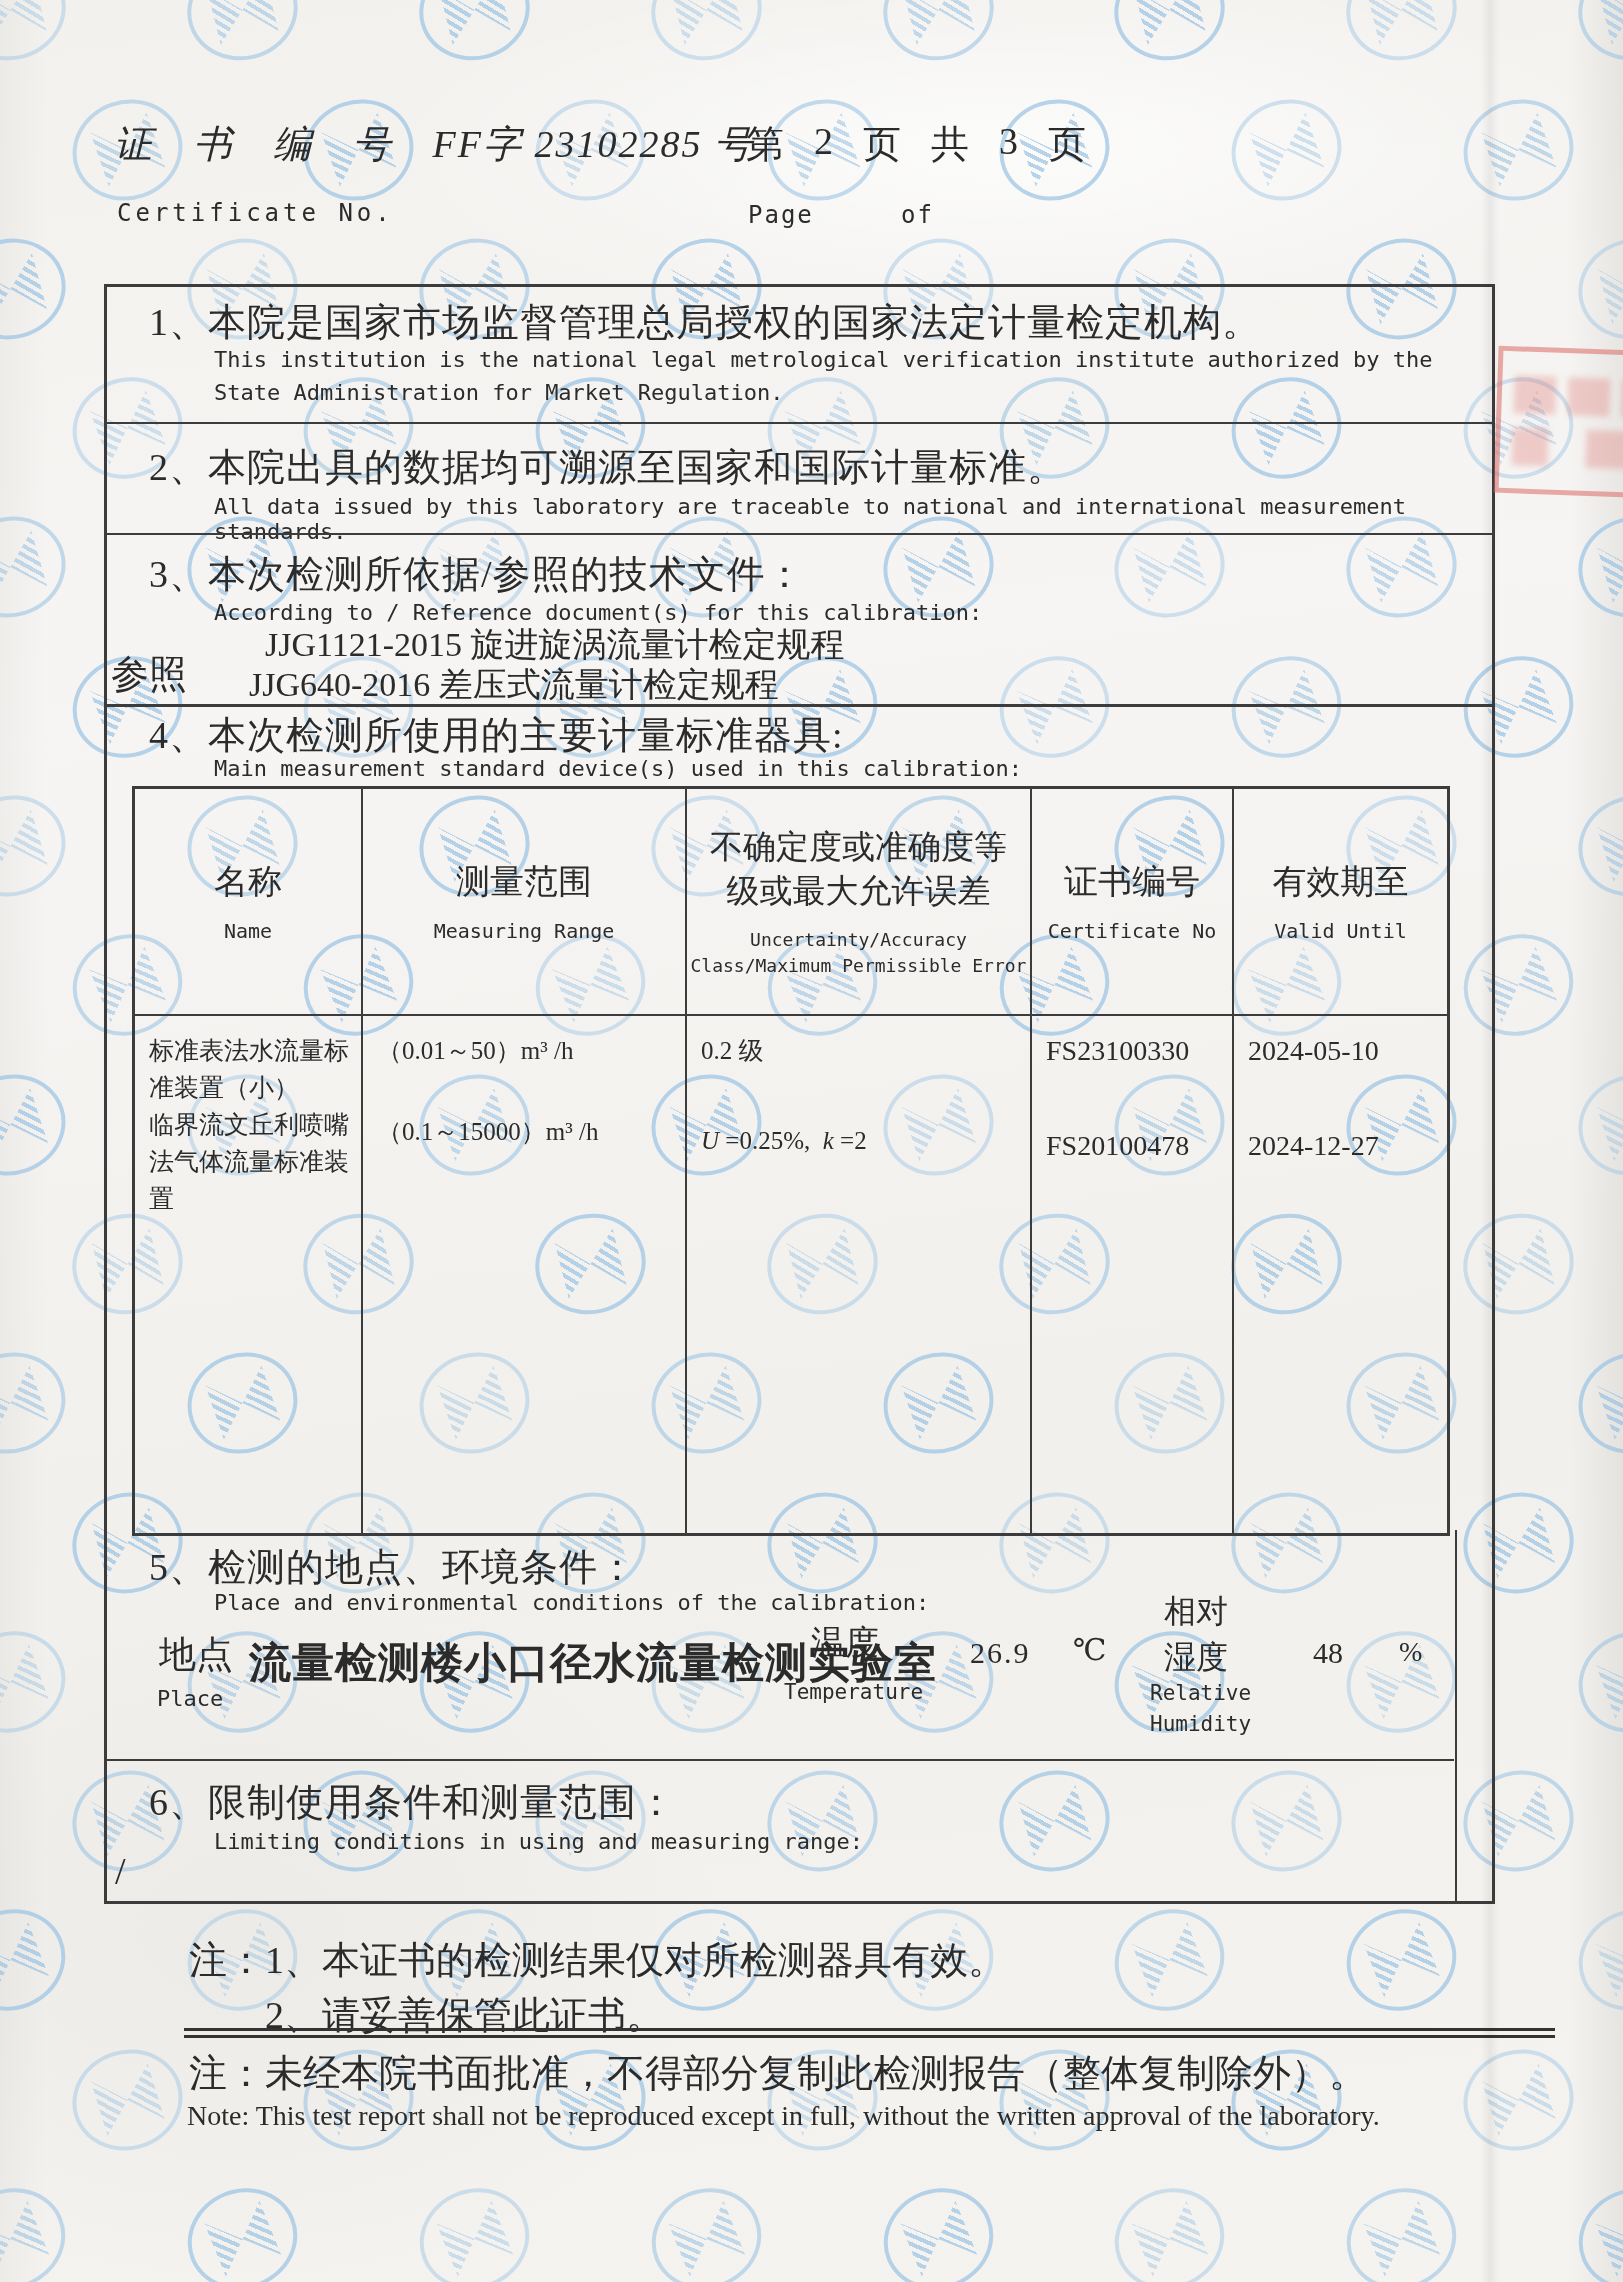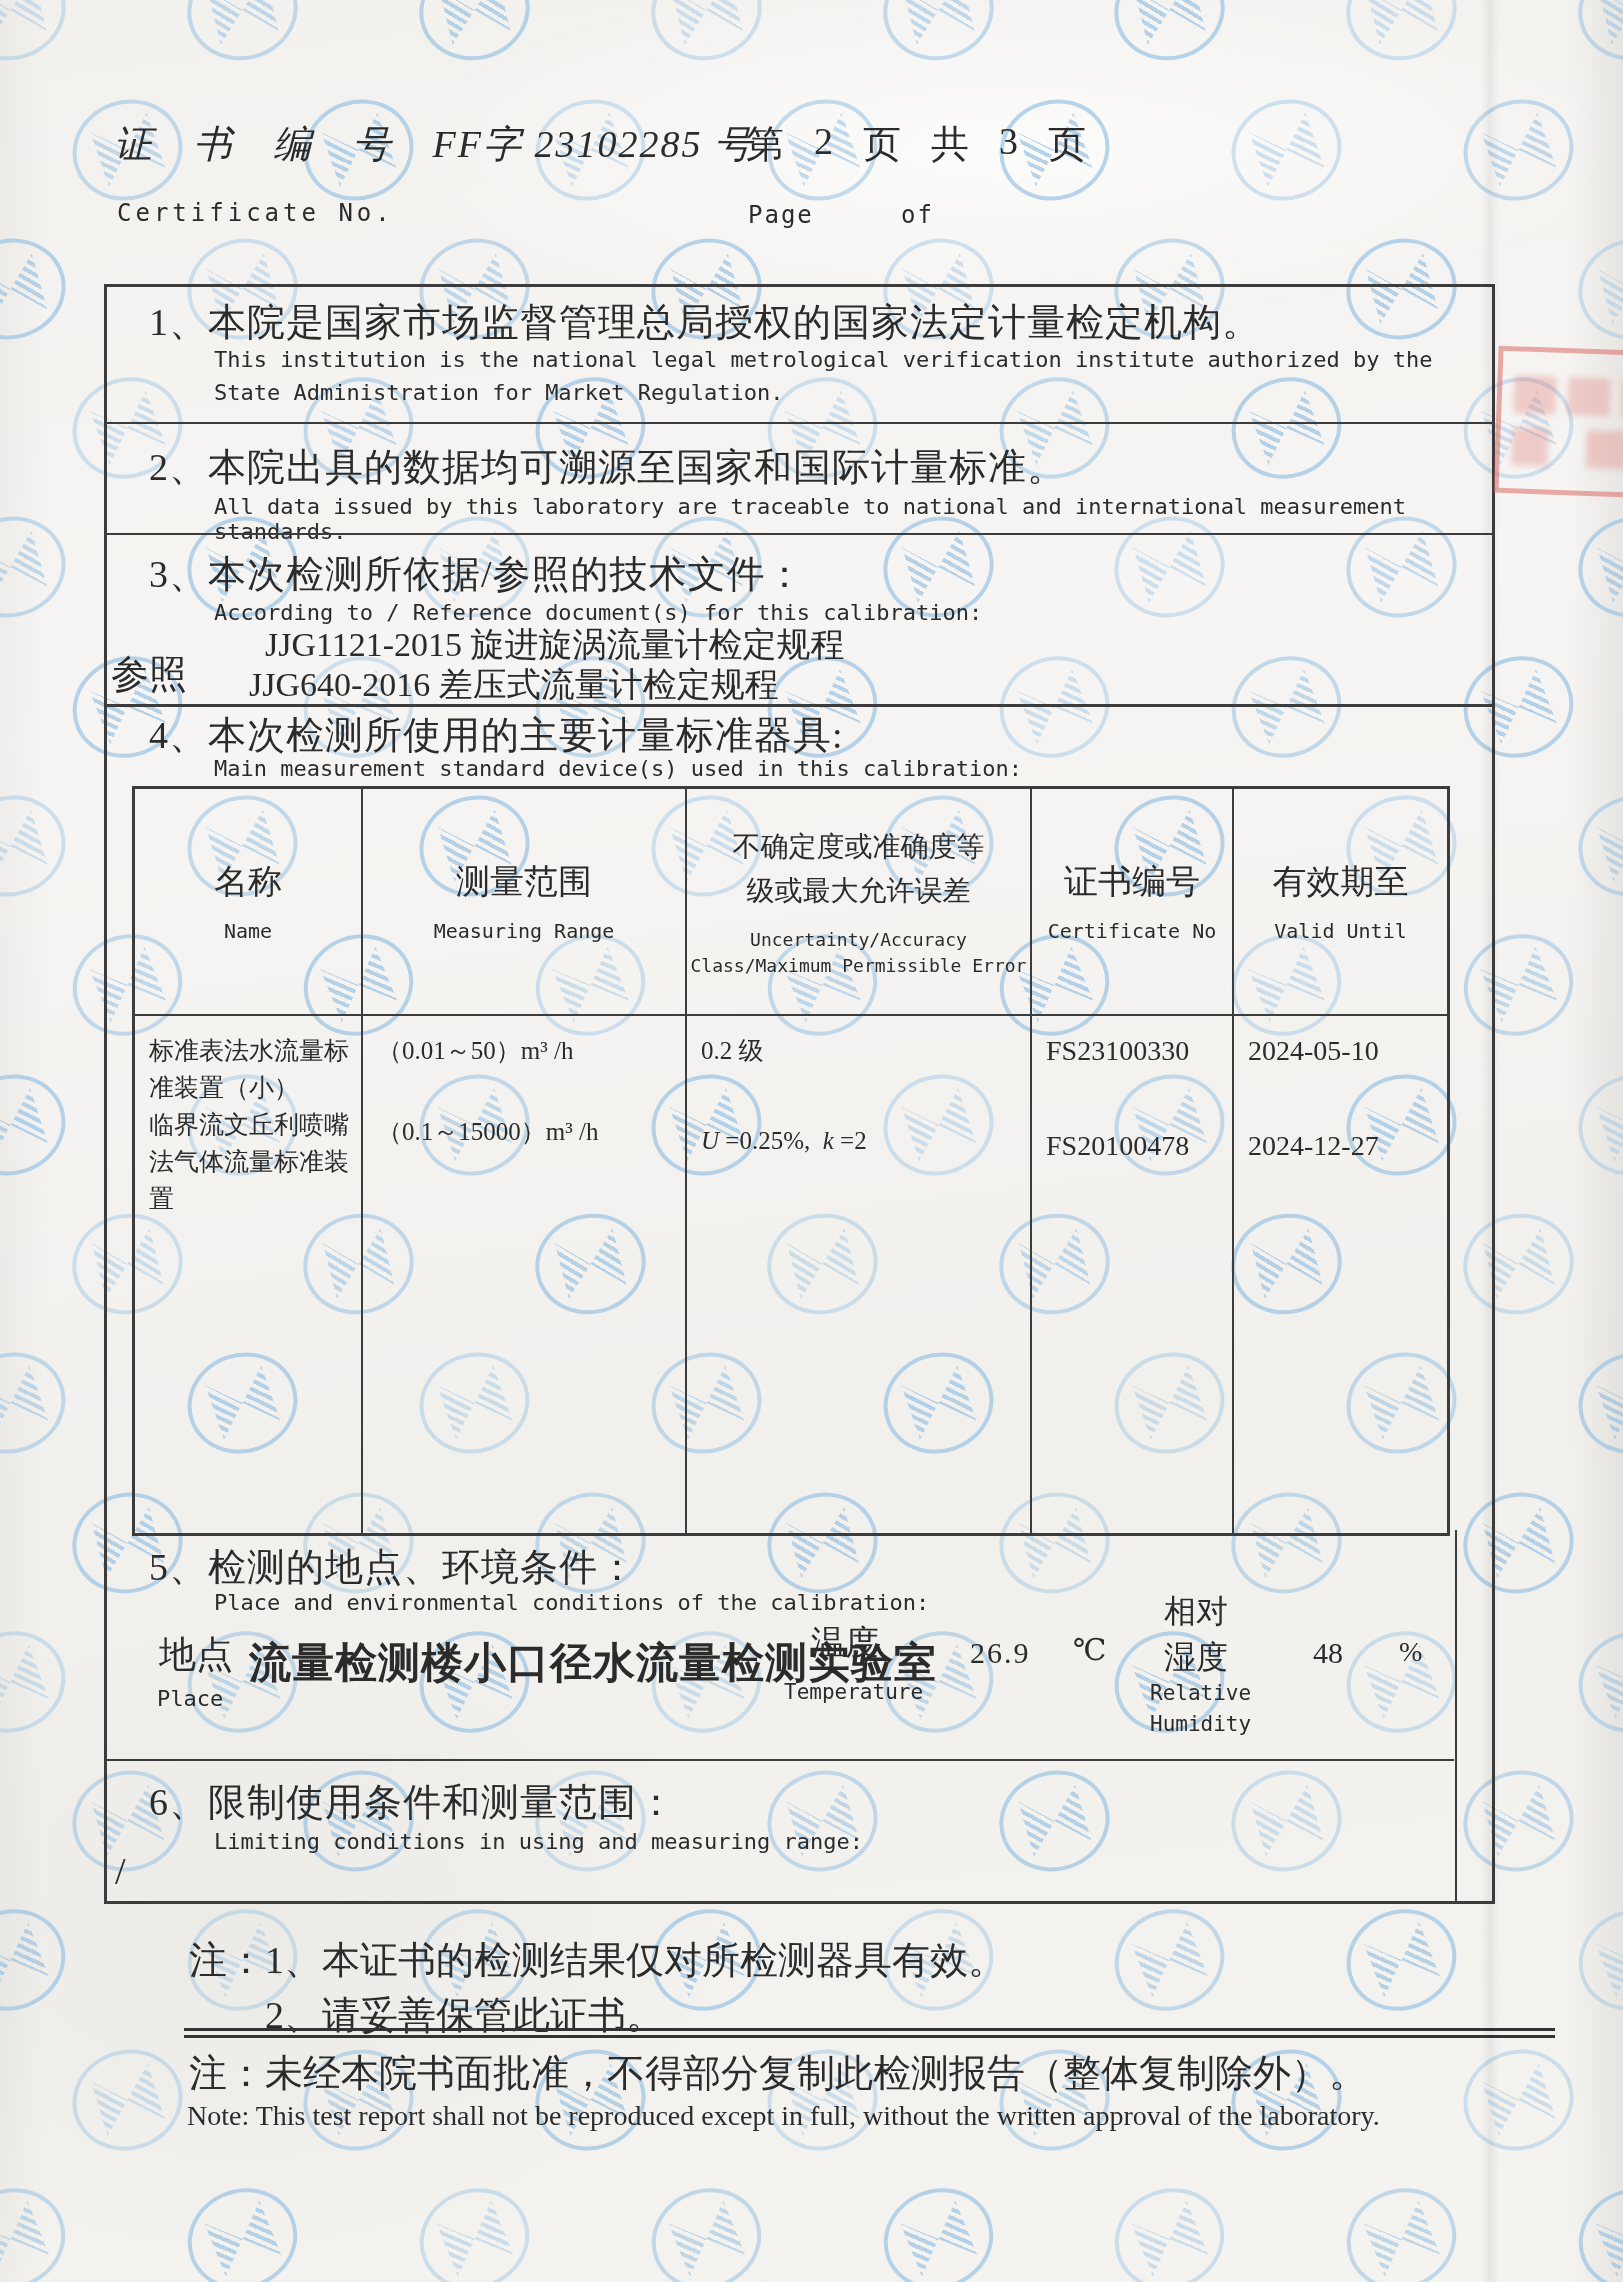--- a/index.html
+++ b/index.html
@@ -80,21 +80,21 @@
   }
   .cell{border-right:2.5px solid var(--line);box-sizing:border-box;}
   .cell.last{border-right:none;}
   .th{
     border-bottom:2.5px solid var(--line);
     display:flex;flex-direction:column;align-items:center;justify-content:center;
     gap:14px;text-align:center;
   }
   .th-cn{font-size:34px;line-height:44px;}
   .th-en{font-size:20px;line-height:26px;}
-  .th.c3 .th-cn{font-size:28px;line-height:44px;}
+  .th.c3 .th-cn{font-size:33px;line-height:44px;}
   .th.c3 .th-en{font-size:18px;line-height:26px;}
   .td{padding:16px 12px 0 14px;font-size:25px;line-height:37px;}
   .td .num{font-size:28px;}
   .mt-a{margin-top:44px;}
   .mt-b{margin-top:53px;}
   .mt-c{margin-top:58px;}
   .acc2 i{font-style:italic;}
 
   
   .place-lbl-cn{left:159px;top:1630px;font-size:37px;}

